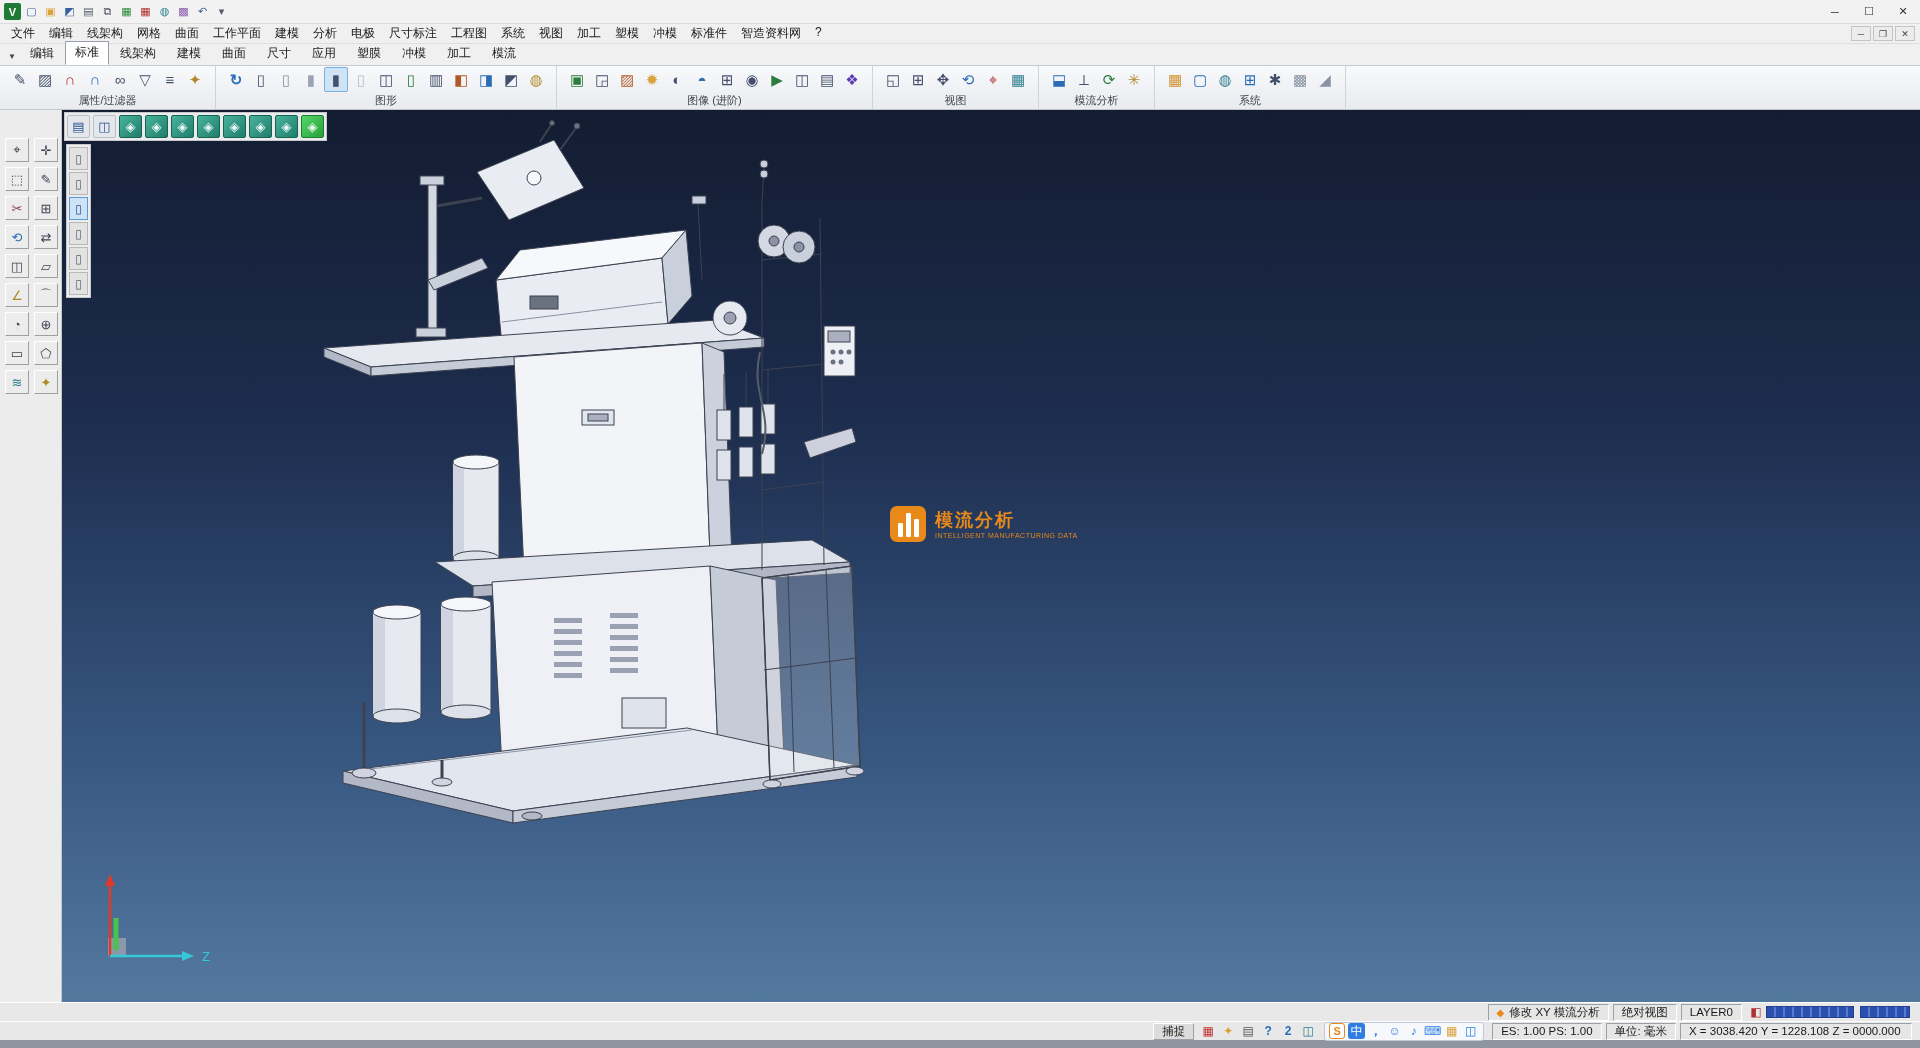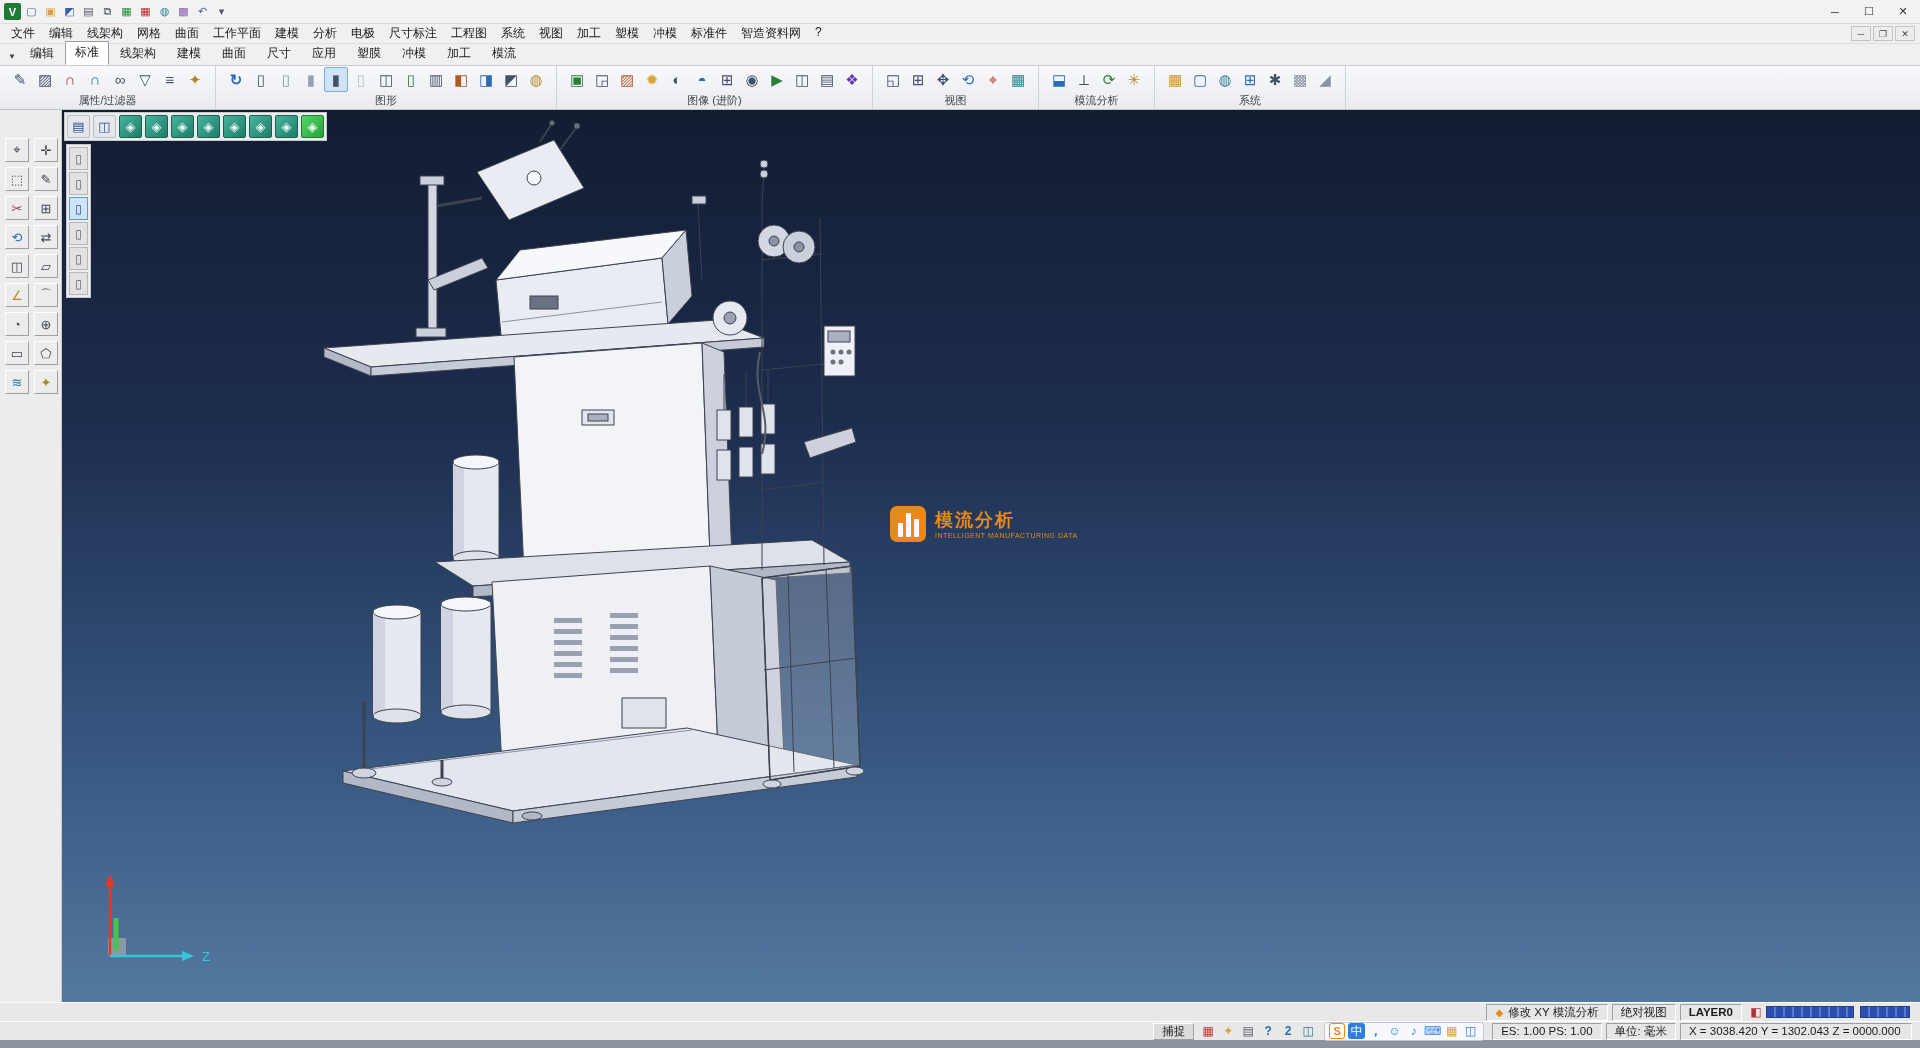--- a/index.html
+++ b/index.html
@@ -437,21 +437,21 @@
 </div>
 
 <div>
   <div class="srow">
     <div class="sfill"></div>
     <div class="scell">
       <span class="wp-ic">◆</span>
       <span>修改 XY 模流分析</span>
     </div>
     <div class="scell">绝对视图</div>
-    <div class="scell" style="font-weight:bold">LAYER0</div>
+    <div class="scell" style="font-weight:normal">LAYER0</div>
     <div class="toggle-ic" style="color:#b03030">◧</div>
     <div class="bars">
 
     <div class="bar" style="width:88px"></div>
         <div class="bar" style="width:50px"></div>
       </div>
   </div>
   <div class="srow">
     <div class="sfill"></div>
     <div class="scell pressed">捕捉</div>
@@ -472,16 +472,16 @@
           <div class="ime-ic" style="color:#2f7de0;font-weight:bold">，</div>
           <div class="ime-ic" style="color:#2f7de0">☺</div>
           <div class="ime-ic" style="color:#2f7de0">♪</div>
           <div class="ime-ic" style="color:#2f7de0">⌨</div>
           <div class="ime-ic" style="color:#d9a33c">▦</div>
           <div class="ime-ic" style="color:#2f7de0">◫</div>
         </div>
     </div>
     <div class="scell">ES: 1.00 PS: 1.00</div>
     <div class="scell">单位: 毫米</div>
-    <div class="scell coords">X = 3038.420 Y = 1302.043 Z = 0000.000</div>
+    <div class="scell coords">X = 3038.420 Y = 1228.108 Z = 0000.000</div>
   </div>
   <div class="sliver"></div>
 </div>
 
 </body></html>

